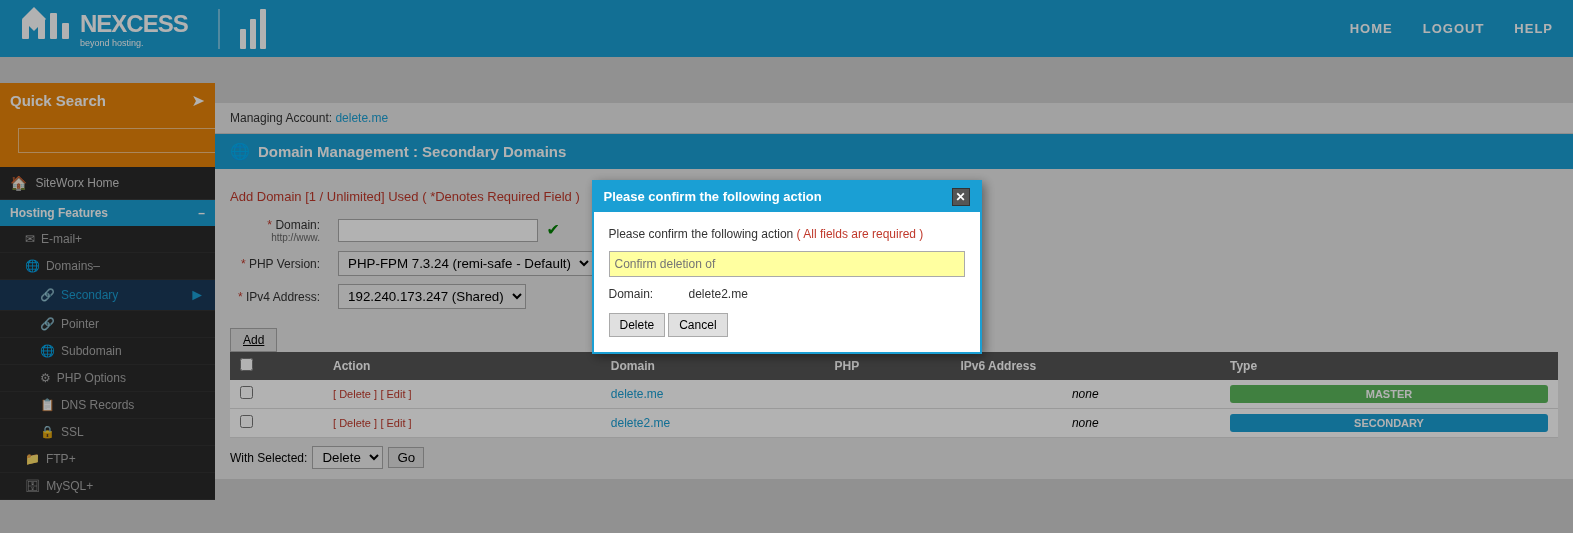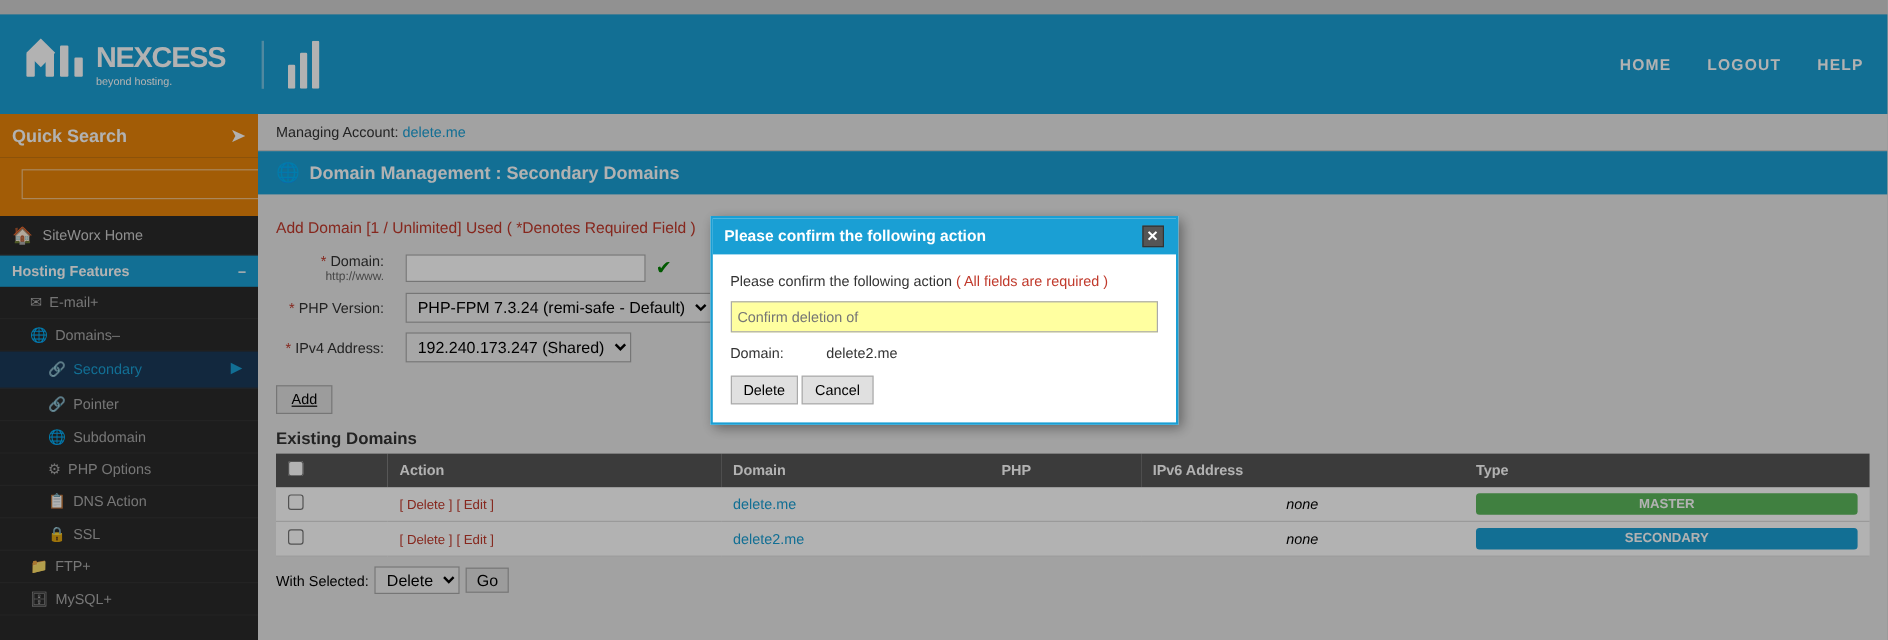--- a/index.html
+++ b/index.html
@@ -1,28 +1,28 @@
 <!DOCTYPE html>
 <html><head>
   <meta charset="utf-8">
   <style>
     * { margin: 0; padding: 0; box-sizing: border-box; }
     body { font-family: Arial, sans-serif; font-size: 12px; background: #d0d0d0; width: 1573px; min-height: 533px; overflow: hidden; }
 
     
-    .header { background: #1a9fd4; height: 83px; display: flex; align-items: center; justify-content: space-between; padding: 0 20px; margin-top: 12px; }
+    .header { background: #1a9fd4; height: 57px; display: flex; align-items: center; justify-content: space-between; padding: 0 20px; }
     .header-left { display: flex; align-items: center; gap: 30px; }
     .logo-nexcess { display: flex; align-items: center; gap: 8px; }
     .logo-interworx { display: flex; align-items: center; gap: 5px; border-left: 2px solid rgba(255,255,255,0.4); padding-left: 20px; }
     .logo-control-panel { color: white; font-size: 10px; letter-spacing: 3px; display: block; }
     .header-nav { display: flex; gap: 30px; }
     .header-nav a { color: white; text-decoration: none; font-size: 13px; font-weight: bold; letter-spacing: 1px; }
 
     
-    .layout { display: flex; height: calc(533px - 65px); }
+    .layout { display: flex; height: calc(533px - 65px); align-items: center; }
 
     
     .sidebar { width: 215px; background: #2a2a2a; flex-shrink: 0; overflow-y: auto; }
     .quick-search-section { background: #e8850a; padding: 8px 10px; display: flex; align-items: center; justify-content: space-between; }
     .quick-search-label { color: white; font-size: 15px; font-weight: bold; }
     .quick-search-arrow { color: white; font-size: 16px; }
     .quick-search-input { width: 100%; margin: 6px 10px; padding: 4px 6px; border: none; background: #e8850a; border: 1px solid rgba(255,255,255,0.5); color: white; }
     .quick-search-input::placeholder { color: rgba(255,255,255,0.7); }
     .quick-search-wrapper { background: #e8850a; padding: 4px 8px 8px 8px; }
 
@@ -172,21 +172,21 @@
       <span class="item-label">Subdomain</span>
     </div>
 
     <div class="sidebar-subitem" style="padding-left:40px;">
       <span class="item-icon">⚙</span>
       <span class="item-label">PHP Options</span>
     </div>
 
     <div class="sidebar-subitem" style="padding-left:40px;">
       <span class="item-icon">📋</span>
-      <span class="item-label">DNS Action</span>
+      <span class="item-label">DNS Records</span>
     </div>
 
     <div class="sidebar-subitem" style="padding-left:40px;">
       <span class="item-icon">🔒</span>
       <span class="item-label">SSL</span>
     </div>
 
     <div class="sidebar-subitem">
       <span class="item-icon">📁</span>
       <span class="item-label">FTP</span>
@@ -250,21 +250,20 @@
             <select class="form-select">
               <option>192.240.173.247 (Shared)</option>
             </select>
           </td>
         </tr>
       </tbody>
         </table>
 
       <button class="add-btn">Add</button>
 
-      <div class="section-title" style="margin-top:12px;">Existing Domains</div>
 
       <table class="domains-table">
         <thead>
           <tr>
             <th><input type="checkbox" style=""></th>
             <th>Action</th>
             <th>Domain</th>
             <th>PHP</th>
             <th>IPv6 Address</th>
             <th>Type</th>

